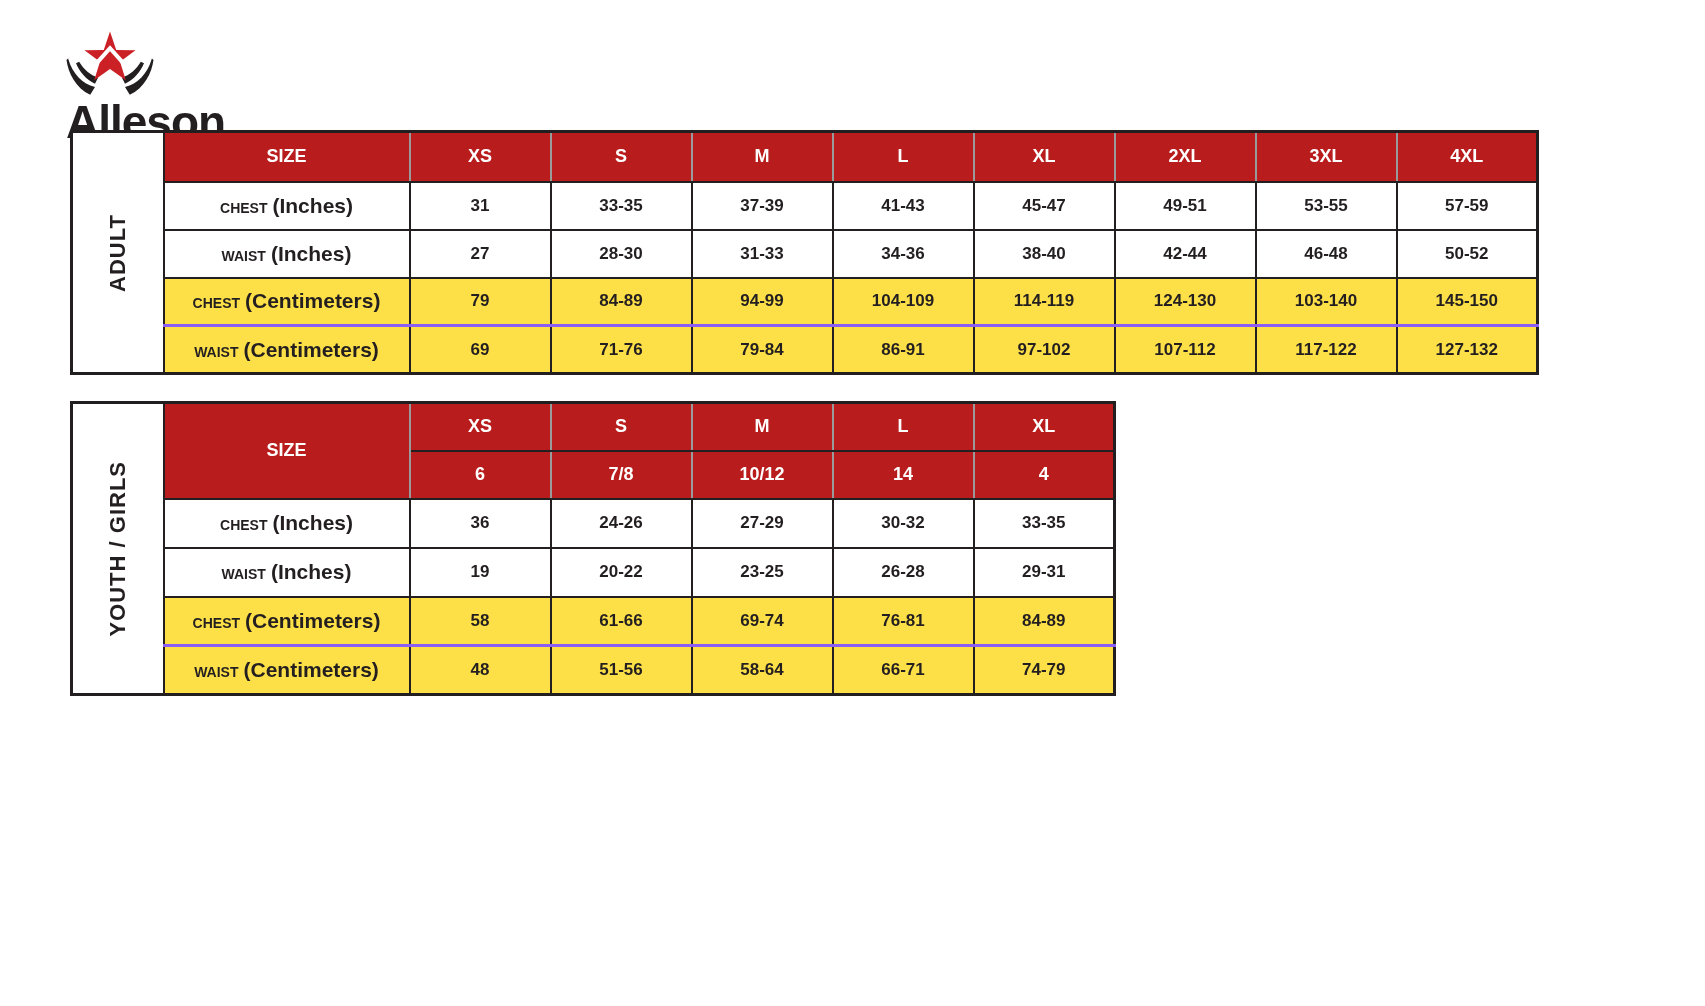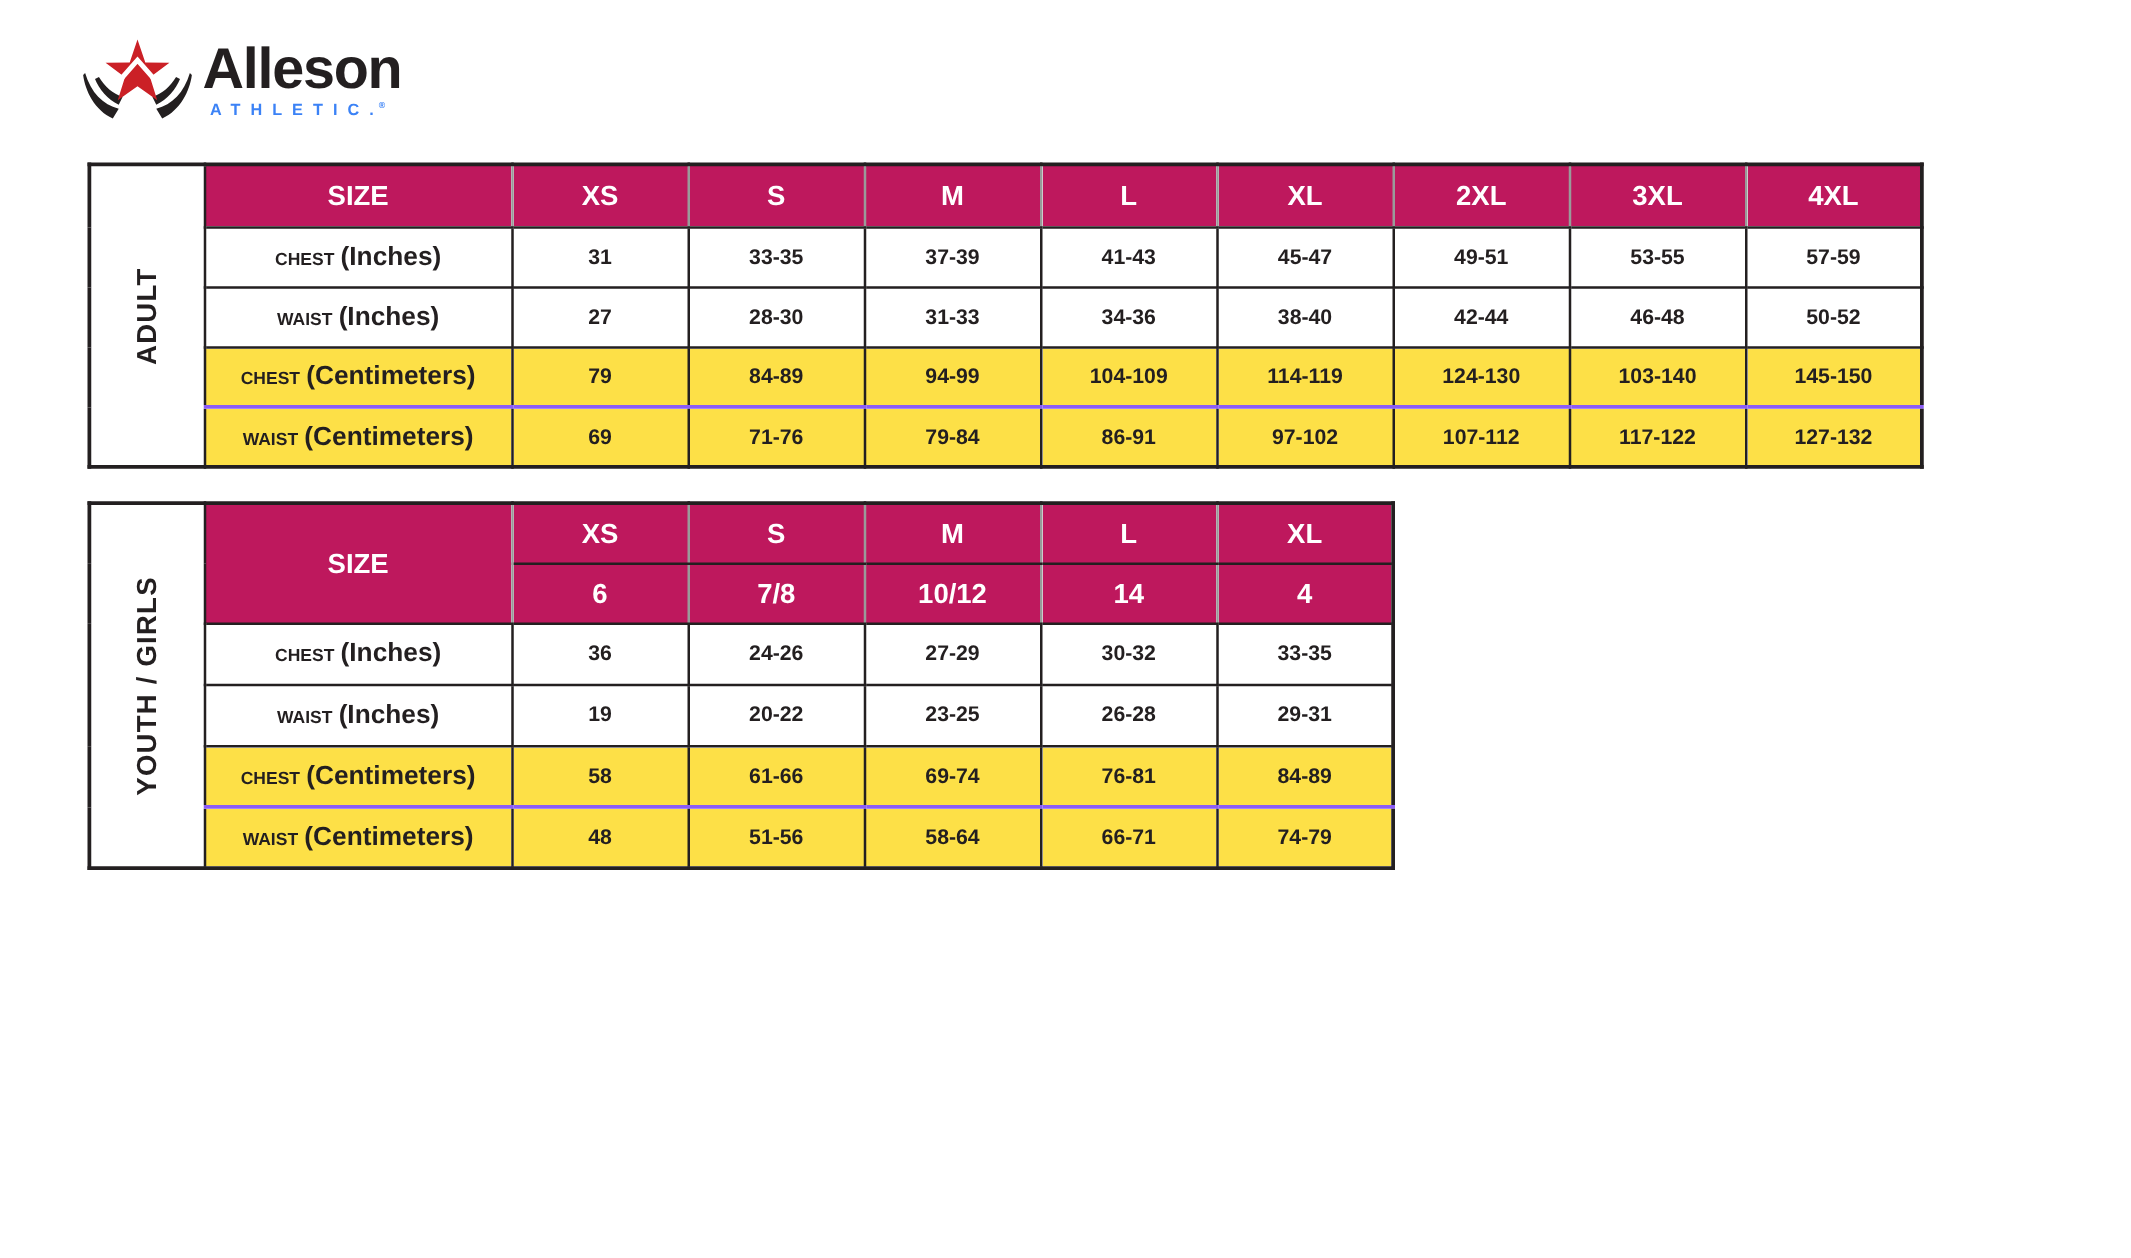--- a/index.html
+++ b/index.html
@@ -1,39 +1,39 @@
 <!DOCTYPE html>
 <html><head>
 <meta charset="utf-8">
 <style>
   html,body{margin:0;padding:0;}
   body{
     width:1705px;height:1006px;background:#ffffff;position:relative;
     font-family:"Liberation Sans","DejaVu Sans",sans-serif;color:#231f20;
   }
   
-  .logo{position:absolute;left:66px;top:30px;display:flex;align-items:flex-start;}
+  .logo{position:absolute;left:66px;top:30px;display:flex;align-items:flex-start;flex-direction:column;}
   .logo-star{width:88px;height:68px;margin-right:8px;}
   .logo-text{display:flex;flex-direction:column;}
   .brand{font-size:46px;font-weight:bold;letter-spacing:-1px;color:#231f20;line-height:48px;}
   .sub{margin-top:2px;margin-left:6px;color:#3b82f6;font-size:13px;font-weight:bold;letter-spacing:8px;display:flex;align-items:flex-start;}
   .reg{font-size:7px;letter-spacing:0;margin-left:-4px;margin-top:1px;}
   
   table.size-table{
     border-collapse:collapse;table-layout:fixed;position:absolute;
     border:3px solid #231f20;background:#fff;
   }
   .adult-table{left:70px;top:130px;}
   .youth-table{left:70px;top:401px;}
   .size-table td,.size-table th{
     border:2px solid #231f20;text-align:center;vertical-align:middle;
     padding:0;overflow:hidden;
   }
   .size-table th{
-    background:#be185d;color:#fff;font-size:22px;font-weight:bold;
+    background:#b91c1c;color:#fff;font-size:18px;font-weight:bold;
     border-left-color:#9a9a9a;border-right-color:#9a9a9a;
   }
   .num-row th{border-top-color:#9a9a9a;}
   .size-table td{font-size:17px;font-weight:bold;}
   tr.hdr{height:50px;}
   tr.row{height:48px;}
   .youth-table tr.hdr{height:48px;}
   .youth-table tr.row{height:49px;}
   td.group-cell{background:#fff;border:2px solid #231f20;}
   .vert{

